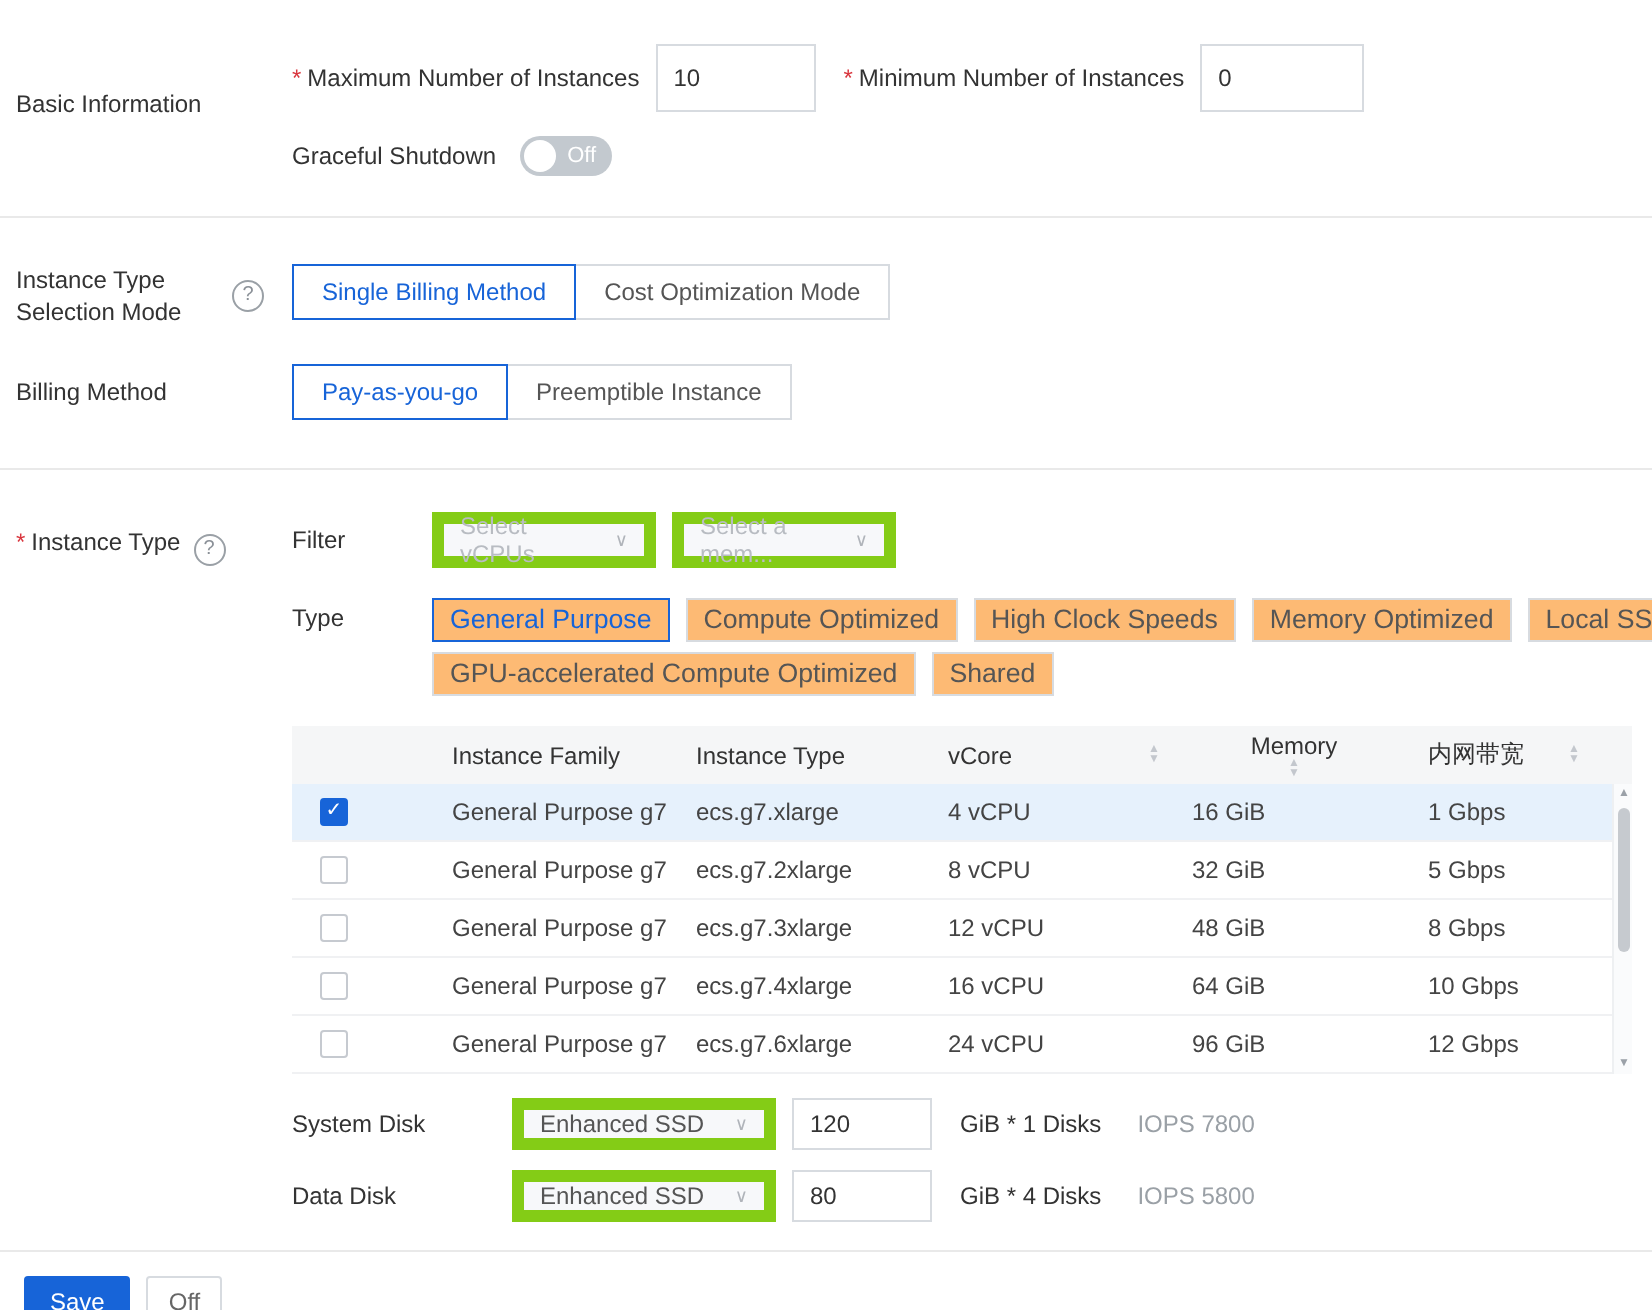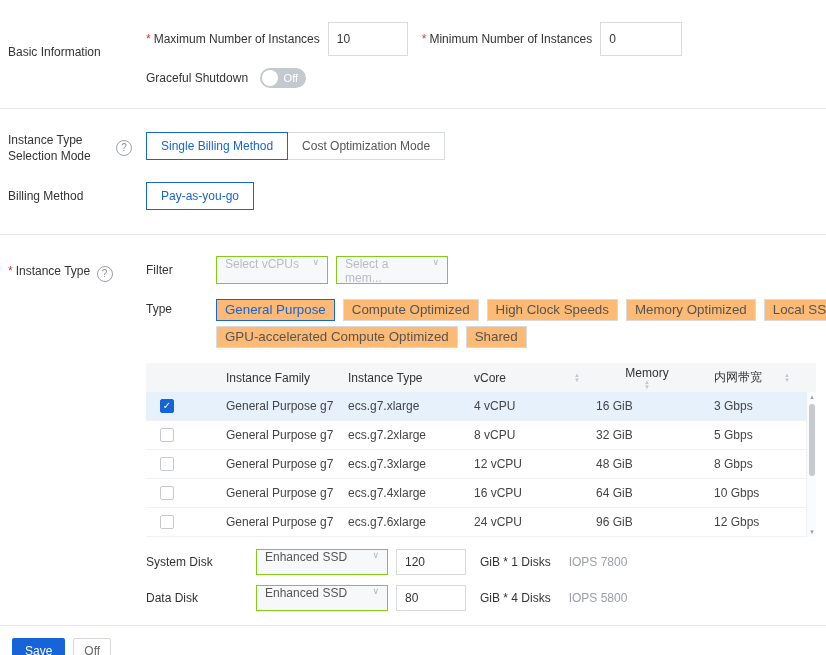--- a/index.html
+++ b/index.html
@@ -22,21 +22,21 @@
   .toggle-text{position:absolute;right:8px;top:50%;transform:translateY(-50%);color:#fff;font-size:11px;}
   .divider{height:1px;background:#e9e9e9;}
   
   .help{display:inline-flex;align-items:center;justify-content:center;width:14px;height:14px;border:1px solid #9aa0a6;border-radius:50%;color:#8a9097;font-size:10px;flex-shrink:0;}
   
   .btn-group{display:inline-flex;}
   .group-btn{height:28px;line-height:26px;padding:0 14px;border:1px solid #d7dbe0;background:#fff;color:#555;font-size:12px;cursor:pointer;box-sizing:border-box;font-family:inherit;}
   .group-btn + .group-btn{margin-left:-1px;}
   .group-btn.selected{border-color:#1764d8;color:#1764d8;position:relative;z-index:1;}
   
-  .select{display:inline-flex;justify-content:space-between;height:28px;border:1px solid #84cc16;background:#f7f8fa;padding:0 8px;box-sizing:border-box;color:#b8bcc2;cursor:pointer;}
+  .select{display:inline-flex;align-items:center;justify-content:space-between;height:28px;border:6px solid #84cc16;background:#f7f8fa;padding:0 8px;box-sizing:border-box;color:#b8bcc2;cursor:pointer;}
   .select .chev{color:#b0b4ba;font-size:9px;margin-left:6px;}
   .select.dark{color:#555;height:26px;}
   .w112{width:112px;}
   .w110{width:132px;}
   
   .chip-rows{display:flex;flex-direction:column;gap:5px;}
   .chip-row{display:flex;gap:8px;}
   .chip{height:22px;line-height:20px;padding:0 8px;border:1px solid #d7dbe0;background:#fdba74;color:#555;box-sizing:border-box;cursor:pointer;white-space:nowrap;}
   .chip.selected{border-color:#1764d8;color:#1764d8;}
   
@@ -127,20 +127,21 @@
     </div>
   </div>
 
   <div class="section sec-billing">
     <div class="side-label" style="padding-top:6px;">
       <span>Billing Method</span>
     </div>
     <div class="content">
       <div class="btn-group">
         <button class="group-btn selected">Pay-as-you-go</button>
+        <button class="group-btn">Preemptible Instance</button>
       </div>
     </div>
   </div>
 
   <div class="divider div2"></div>
 
   <div class="section sec-instance">
     <div class="side-label" style="padding-top:7px;">
       <span class="star">*</span><span>Instance Type</span>
       <span class="help" style="margin-left:3px;vertical-align:-2px;">?</span>
@@ -205,21 +206,21 @@
         </div>
 
         <div class="t-row selected">
           <div class="c-check">
               <span class="cb checked"></span>
             </div>
           <div class="c-family">General Purpose g7</div>
           <div class="c-type">ecs.g7.xlarge</div>
           <div class="c-vcore">4 vCPU</div>
           <div class="c-mem">16 GiB</div>
-          <div class="c-bw">3 Gbps</div>
+          <div class="c-bw">1 Gbps</div>
         </div>
         <div class="t-row">
           <div class="c-check">
               <span class="cb"></span>
             </div>
           <div class="c-family">General Purpose g7</div>
           <div class="c-type">ecs.g7.2xlarge</div>
           <div class="c-vcore">8 vCPU</div>
           <div class="c-mem">32 GiB</div>
           <div class="c-bw">5 Gbps</div>

